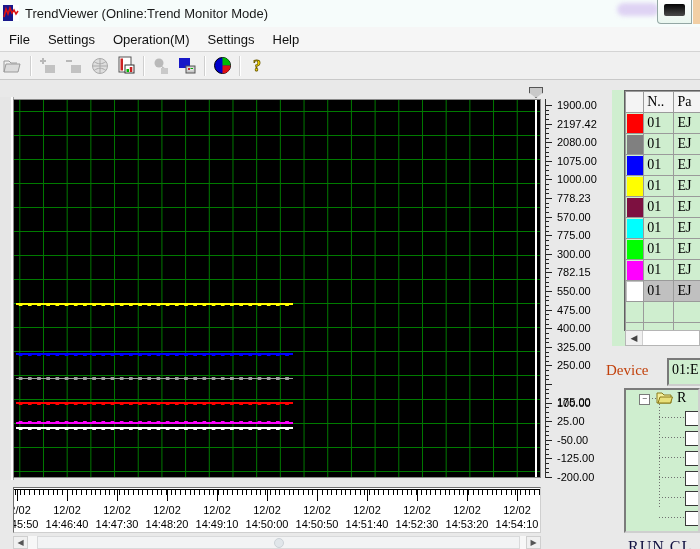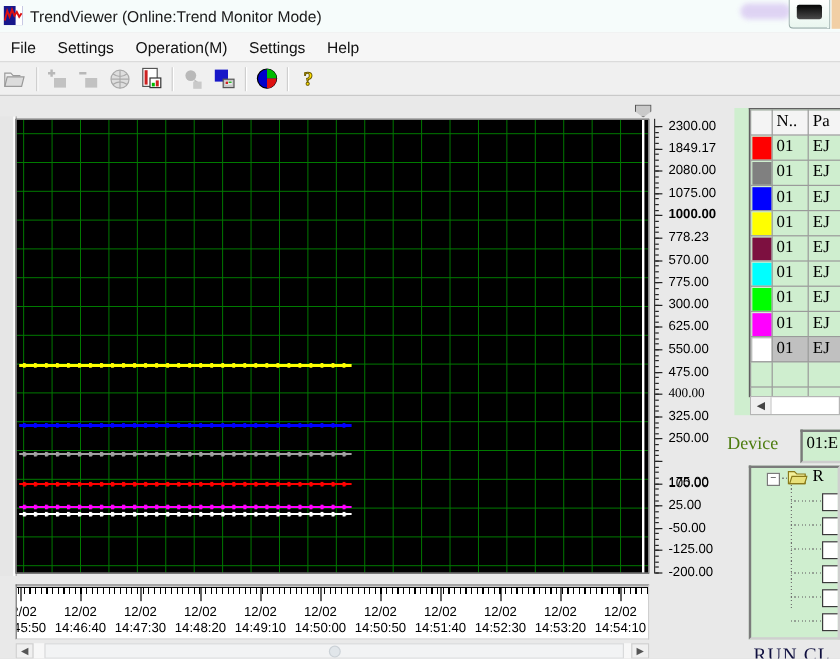--- a/index.html
+++ b/index.html
@@ -87,21 +87,21 @@
   .swatch{width:16px;height:19px;margin:0 auto;}
   .rowsel td{background:#c0c0c0;}
   .tbl-hscroll{position:absolute;left:625px;top:330px;width:75px;height:16px;background:#fff;
                border:1px solid #b5b5b5;box-sizing:border-box;}
   .tbl-hscroll .arrow{position:absolute;left:0;top:0;width:16px;height:14px;background:#f0f0f0;
                border-right:1px solid #cfcfcf;color:#444;font-size:9px;line-height:14px;text-align:center;}
 
   
   .device-row{position:absolute;left:600px;top:356px;width:100px;height:28px;
               font-family:"Liberation Serif",serif;}
-  .device-label{position:absolute;left:6px;top:6px;font-size:15px;color:#4d7c0f;}
+  .device-label{position:absolute;left:6px;top:6px;font-size:15px;color:#c2410c;}
   .device-field{position:absolute;left:67px;top:2px;width:40px;height:22px;background:#cfeecf;
               border:2px inset #cdcdcd;font-size:14px;padding:2px 0 0 3px;overflow:hidden;
               white-space:nowrap;font-family:"Liberation Serif",serif;}
   .tree-panel{position:absolute;left:624px;top:388px;width:76px;height:145px;background:#cfeecf;
               border:2px inset #cfcfcf;box-sizing:border-box;overflow:hidden;
               font-family:"Liberation Serif",serif;}
   .t-expand{position:absolute;left:13px;top:4px;width:9px;height:9px;background:#fff;
             border:1px solid #7a7a7a;font-size:9px;line-height:7px;text-align:center;color:#000;}
   .t-folder{position:absolute;left:30px;top:1px;width:17px;height:14px;}
   .t-rootlabel{position:absolute;left:51px;top:0;font-size:14px;color:#000;}
@@ -291,45 +291,45 @@
       <div class="ytick" style="top: 340.8px; width: 3px;"></div>
       <div class="ytick" style="top: 345.4px; width: 3px;"></div>
       <div class="ytick" style="top: 350.1px; width: 3px;"></div>
       <div class="ytick" style="top: 354.7px; width: 3px;"></div>
       <div class="ytick" style="top: 359.4px; width: 3px;"></div>
       <div class="ytick" style="top: 364px; width: 3px;"></div>
       <div class="ytick" style="top: 368.7px; width: 3px;"></div>
       <div class="ytick" style="top: 373.3px; width: 3px;"></div>
       <div class="ytick" style="top: 378px; width: 3px;"></div>
       <div class="ytick" style="top: 6px; width: 6px;"></div>
-      <div class="ylabel" style="top: 0px;">2300.00</div>
+      <div class="ylabel" style="top: 0px;">1900.00</div>
       <div class="ytick" style="top: 24.6px; width: 6px;"></div>
-      <div class="ylabel" style="top: 18.6px;">1849.17</div>
+      <div class="ylabel" style="top: 18.6px;">2197.42</div>
       <div class="ytick" style="top: 43.2px; width: 6px;"></div>
       <div class="ylabel" style="top: 37.2px;">2080.00</div>
       <div class="ytick" style="top: 61.8px; width: 6px;"></div>
       <div class="ylabel" style="top: 55.8px;">1075.00</div>
       <div class="ytick" style="top: 80.4px; width: 6px;"></div>
-      <div class="ylabel" style="top: 74.4px; font-weight: bold;">1000.00</div>
+      <div class="ylabel" style="top: 74.4px;">1000.00</div>
       <div class="ytick" style="top: 99px; width: 6px;"></div>
       <div class="ylabel" style="top: 93px;">778.23</div>
       <div class="ytick" style="top: 117.6px; width: 6px;"></div>
       <div class="ylabel" style="top: 111.6px;">570.00</div>
       <div class="ytick" style="top: 136.2px; width: 6px;"></div>
       <div class="ylabel" style="top: 130.2px;">775.00</div>
       <div class="ytick" style="top: 154.8px; width: 6px;"></div>
       <div class="ylabel" style="top: 148.8px;">300.00</div>
       <div class="ytick" style="top: 173.4px; width: 6px;"></div>
-      <div class="ylabel" style="top: 167.4px;">625.00</div>
+      <div class="ylabel" style="top: 167.4px;">782.15</div>
       <div class="ytick" style="top: 192px; width: 6px;"></div>
       <div class="ylabel" style="top: 186px;">550.00</div>
       <div class="ytick" style="top: 210.6px; width: 6px;"></div>
       <div class="ylabel" style="top: 204.6px;">475.00</div>
       <div class="ytick" style="top: 229.2px; width: 6px;"></div>
-      <div class="ylabel" style="top: 223.2px; font-family: Liberation Serif, serif;">400.00</div>
+      <div class="ylabel" style="top: 223.2px;">400.00</div>
       <div class="ytick" style="top: 247.8px; width: 6px;"></div>
       <div class="ylabel" style="top: 241.8px; text-align: right;">325.00</div>
       <div class="ytick" style="top: 266.4px; width: 6px;"></div>
       <div class="ylabel" style="top: 260.4px;">250.00</div>
       <div class="ytick" style="top: 285px; width: 6px;"></div>
       <div class="ylabel" style="top: 297px; text-align: right;">175.00</div>
       <div class="ytick" style="top: 303.6px; width: 6px;"></div>
       <div class="ylabel" style="top: 297.6px;">100.00</div>
       <div class="ytick" style="top: 322.2px; width: 6px;"></div>
       <div class="ylabel" style="top: 316.2px;">25.00</div>

